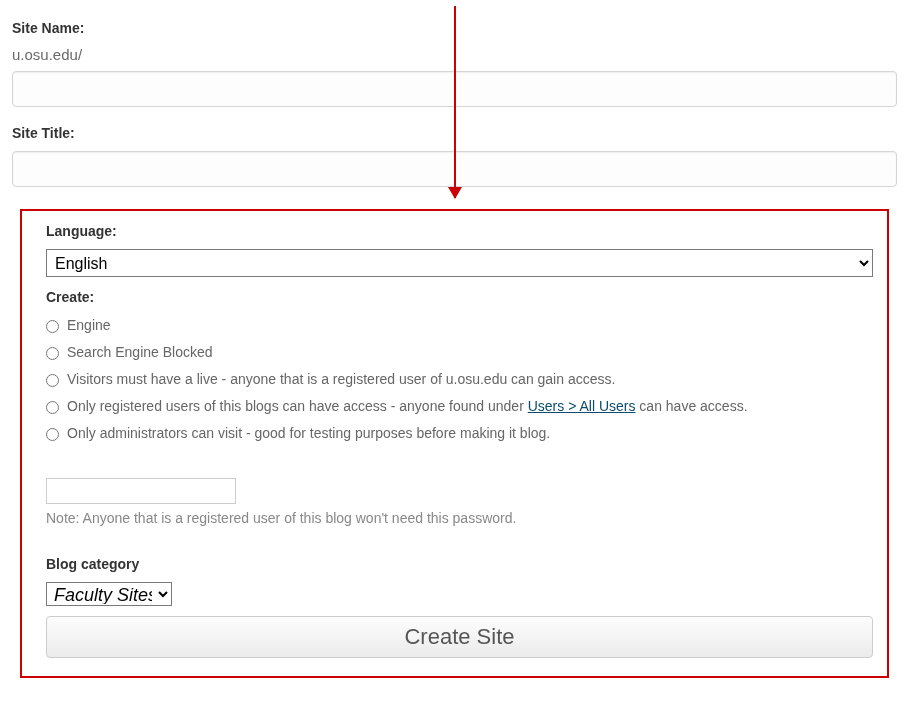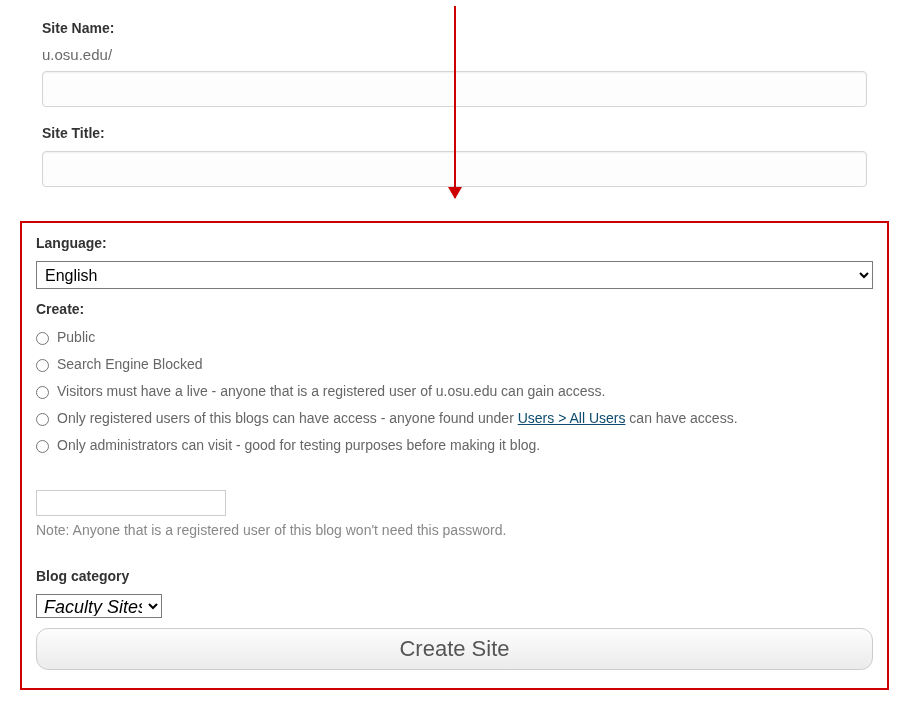--- a/index.html
+++ b/index.html
@@ -3,21 +3,21 @@
   <meta charset="utf-8">
   <style>
     * { box-sizing: border-box; margin: 0; padding: 0; }
     body {
       font-family: Arial, Helvetica, sans-serif;
       background: #ffffff;
       width: 909px;
       padding: 20px 0 20px 0;
       position: relative;
     }
-    .outer-pad { padding: 0 42px; }
+    .outer-pad { padding: 0 12px; }
     .label {
       font-weight: bold;
       font-size: 14px;
       color: #333333;
       margin-bottom: 10px;
       display: block;
     }
     .prefix {
       font-size: 15px;
       color: #6a6a6a;
@@ -28,23 +28,23 @@
       height: 36px;
       border: 1px solid #d5d5d5;
       background: #fdfdfd;
       border-radius: 4px;
       padding: 6px 10px;
       font-size: 14px;
       box-shadow: inset 0 1px 2px rgba(0,0,0,0.06);
       margin-bottom: 18px;
     }
     .red-box {
-      margin: 16px 20px 0 20px;
+      margin: 4px 20px 0 20px;
       border: 2px solid #cc0000;
-      padding: 12px 14px 18px 14px;
+      padding: 12px 14px 18px 24px;
       position: relative;
     }
     select.full {
       width: 100%;
       height: 28px;
       border: 1px solid #7a7a7a;
       background: #ffffff;
       font-size: 16px;
       padding: 2px 4px;
       margin-bottom: 12px;
@@ -89,21 +89,21 @@
       padding: 1px 3px;
       margin-bottom: 10px;
       font-style: italic;
     }
     .create-btn {
       width: 100%;
       height: 42px;
       font-size: 22px;
       color: #555555;
       border: 1px solid #cccccc;
-      border-radius: 12px;
+      border-radius: 4px;
       background: linear-gradient(to bottom, #fdfdfd, #ebebeb);
       cursor: pointer;
     }
     .arrow {
       position: absolute;
       left: 454px;
       top: 6px;
       width: 2px;
       height: 192px;
       background: #cc0000;
@@ -137,21 +137,21 @@
 <div class="red-box">
   <label class="label">Language:</label>
   <select class="full">
     <option>English</option>
   </select>
 
   <label class="label">Create:</label>
 
   <div class="radio-row">
     <input type="radio" name="privacy" style="">
-    <span>Public</span>
+    <span>Engine</span>
   </div>
   <div class="radio-row">
     <input type="radio" name="privacy" style="">
     <span>Search Engine Blocked</span>
   </div>
   <div class="radio-row">
     <input type="radio" name="privacy" style="">
     <span>Visitors must have a live - anyone that is a registered user of u.osu.edu can gain access.</span>
   </div>
   <div class="radio-row">

